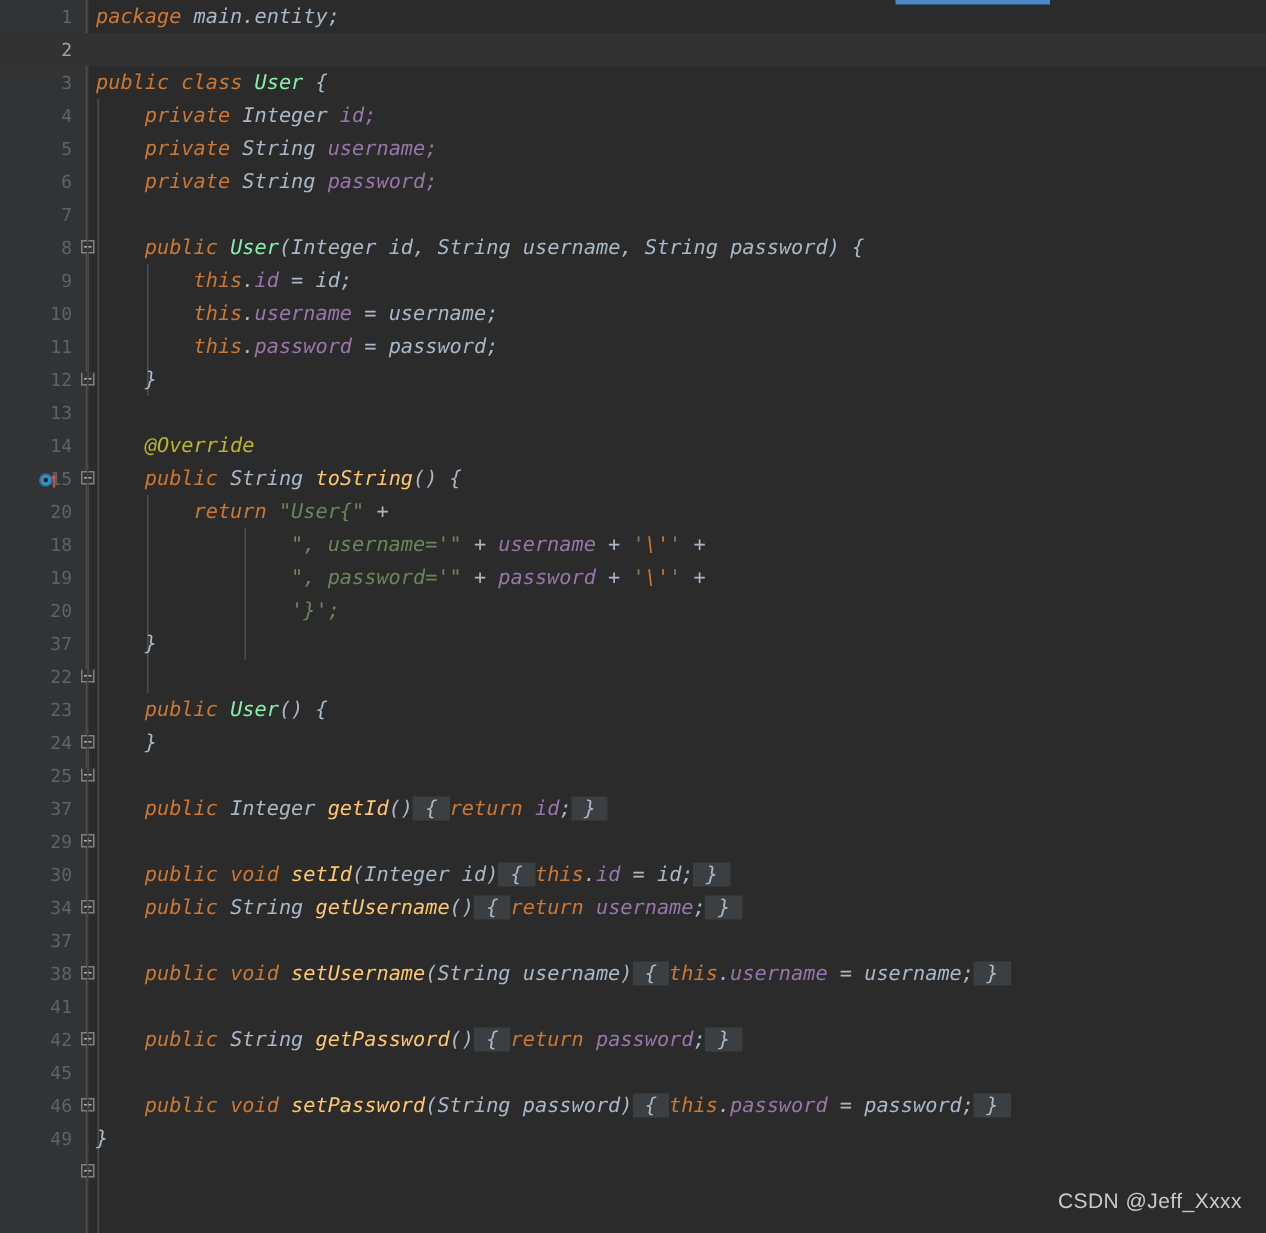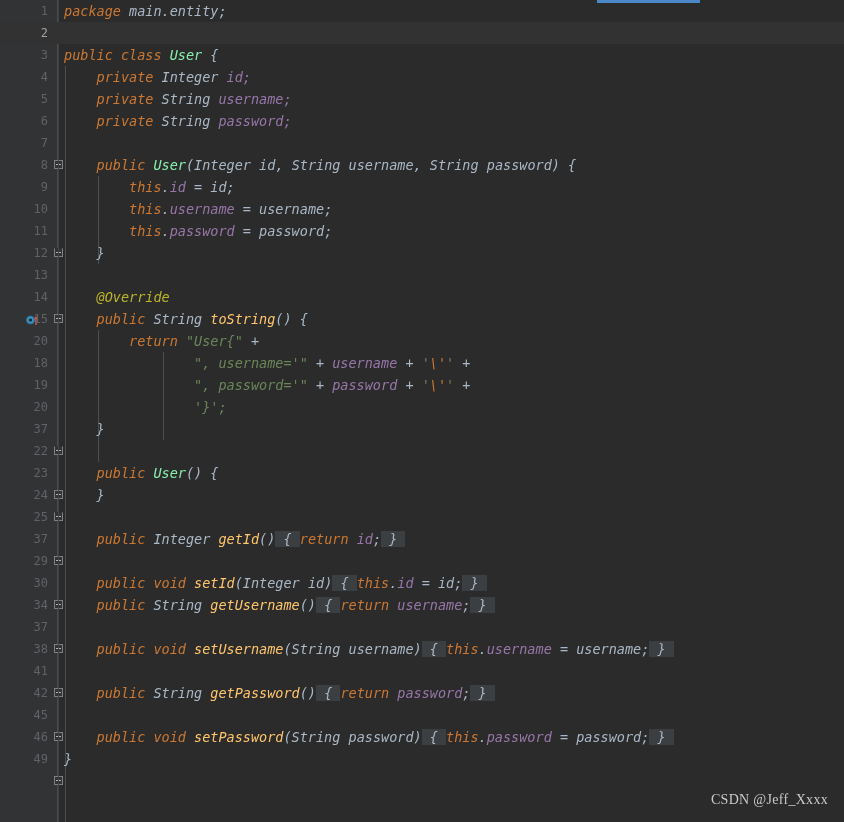--- a/index.html
+++ b/index.html
@@ -174,21 +174,21 @@
     z-index: 9;
   }
 
   
   .watermark {
     position: absolute;
     right: 16px;
     bottom: 14px;
     color: #c9c9c9;
     font-size: 14px;
-    font-family: Liberation Serif, serif;
+    font-family: Liberation Sans, sans-serif;
     z-index: 30;
     letter-spacing: 0.3px;
   }
 </style>
 </head>
 <body>
 
 <div id="editor">
 
   <div class="tab-indicator"></div>

